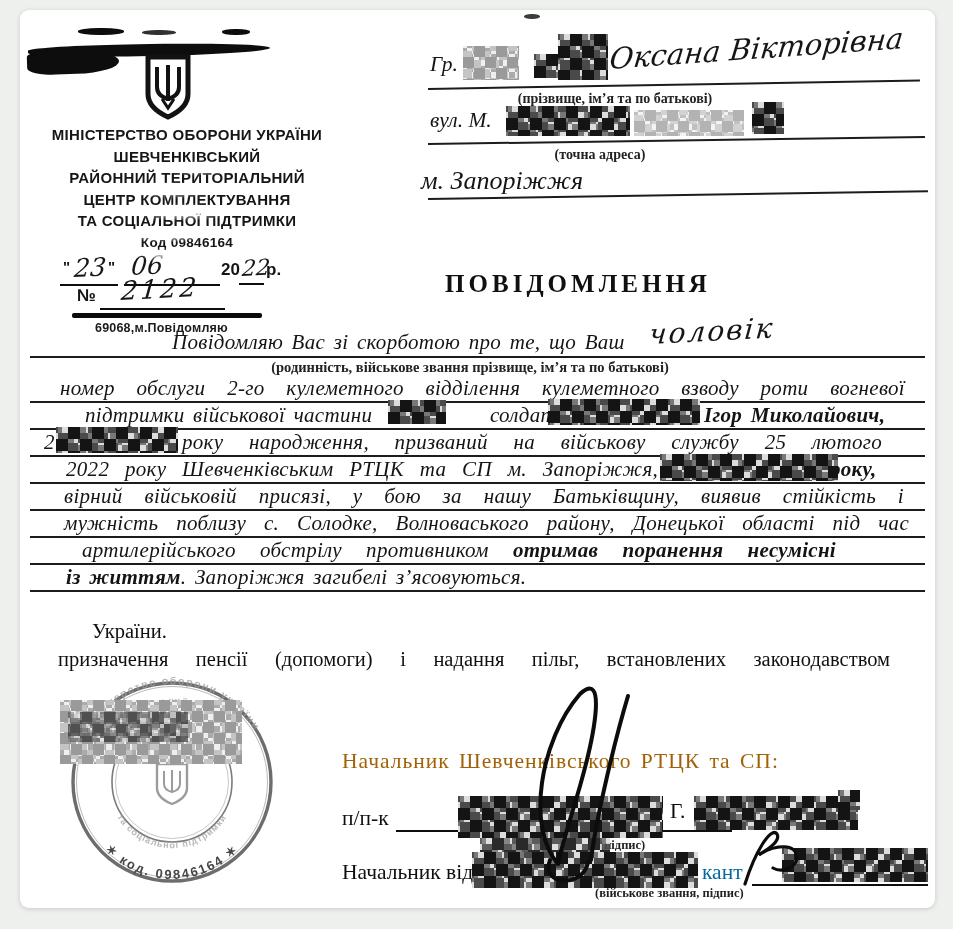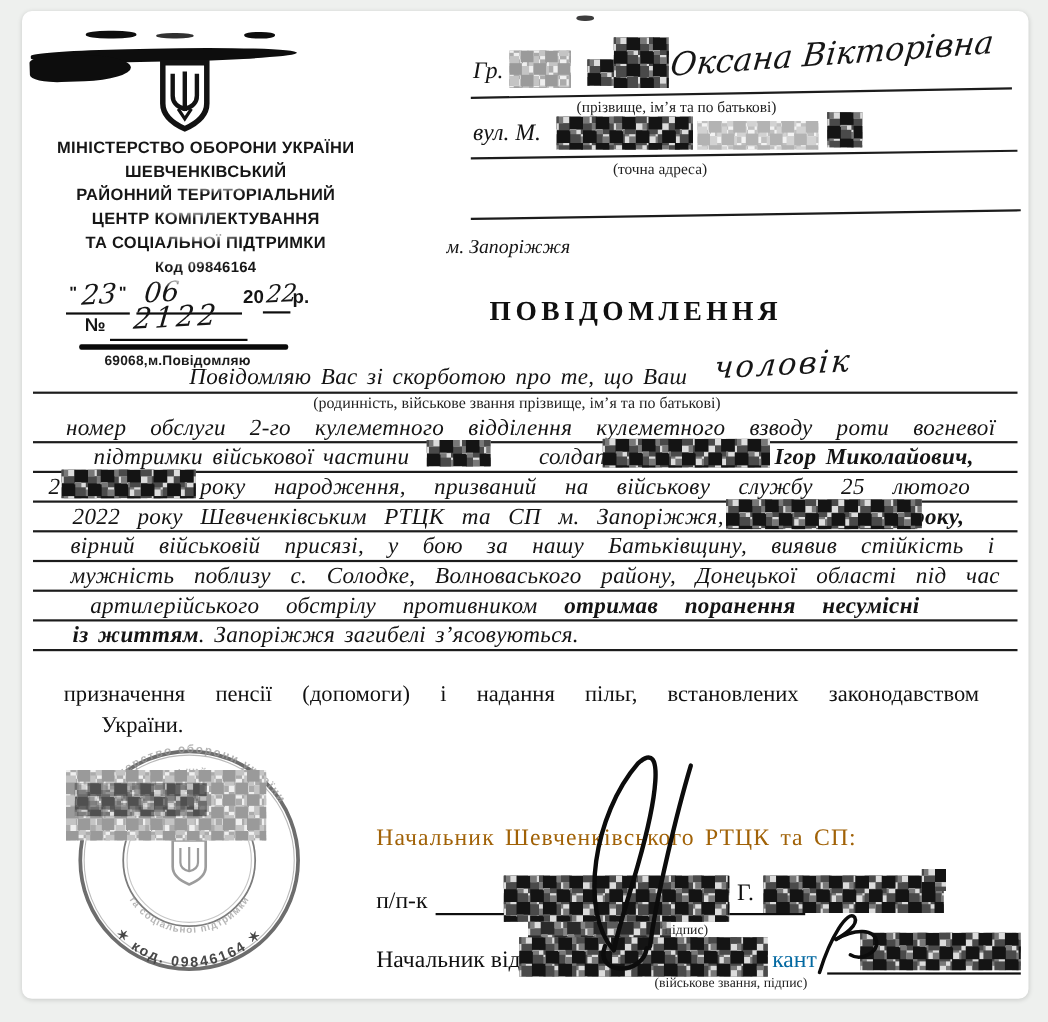--- a/index.html
+++ b/index.html
@@ -18,21 +18,21 @@
   .sans{font-family:"Liberation Sans", sans-serif;}
   .it{font-style:italic;}
   .b{font-weight:bold;}
   .lh{font-family:"Liberation Sans", sans-serif;font-weight:bold;font-size:15px;
       line-height:21.5px;text-align:center;color:#161616;letter-spacing:.3px;}
   .body-line{font-family:"Liberation Serif",serif;font-style:italic;font-size:21px;
       letter-spacing:.3px;word-spacing:3px;white-space:nowrap;color:#141414;}
   .jl{white-space:normal;text-align:justify;text-align-last:justify;}
   .rule{position:absolute;height:1.8px;background:#1c1c1c;}
   .rule2{position:absolute;height:2.4px;background:#0e0e0e;}
-  .cap{position:absolute;font-size:14px;color:#222;text-align:center;}
+  .cap{position:absolute;font-size:14px;color:#222;text-align:center;font-weight:bold;}
   .hand{font-family:"DejaVu Serif",serif;font-style:italic;color:#161616;
       transform:rotate(-3deg) skewX(-8deg);transform-origin:left bottom;white-space:nowrap;}
   .px{position:absolute;z-index:6;
     background:
       repeating-conic-gradient(#141414 0% 25%, transparent 0% 50%) 0 0/24px 24px,
       repeating-conic-gradient(#4a4a4a 0% 25%, transparent 0% 50%) 12px 6px/20px 20px,
       repeating-conic-gradient(#787878 0% 25%, #dcdcdc 0% 50%) 6px 0/12px 12px;}
   .pxl{position:absolute;z-index:6;
     background:
       repeating-conic-gradient(#9a9a9a 0% 25%, transparent 0% 50%) 0 0/22px 22px,
@@ -104,21 +104,21 @@
 <div class="rule" style="left:428px;top:88px;width:492px;transform:rotate(-1deg);transform-origin:left center;"></div>
 <div class="cap" style="left:450px;top:91px;width:330px;">(прізвище, ім’я та по батькові)</div>
 
 <div class="abs it" style="left:430px;top:108px;font-size:21.5px;">вул. М.</div>
 <div class="px" style="left:506px;top:106px;width:124px;height:30px;"></div>
 <div class="pxl" style="left:634px;top:110px;width:110px;height:26px;opacity:.75;"></div>
 <div class="px" style="left:752px;top:102px;width:32px;height:32px;"></div>
 <div class="rule" style="left:428px;top:143px;width:497px;transform:rotate(-.8deg);transform-origin:left center;"></div>
 <div class="cap" style="left:500px;top:147px;width:200px;">(точна адреса)</div>
 
-<div class="abs it" style="left:406px;top:166px;font-size:18px;margin-top:48px;">м. Запоріжжя</div>
+<div class="abs it" style="left:421px;top:166px;font-size:26px;">м. Запоріжжя</div>
 <div class="rule" style="left:428px;top:198px;width:500px;transform:rotate(-.9deg);transform-origin:left center;"></div>
 
 <div class="abs b" style="left:432px;top:270px;width:292px;text-align:center;font-size:25px;letter-spacing:4px;color:#101010;">ПОВІДОМЛЕННЯ</div>
 
 <div class="rule" style="left:30px;top:356px;width:895px;"></div>
 <div class="rule" style="left:30px;top:401px;width:895px;"></div>
 <div class="rule" style="left:30px;top:428px;width:895px;"></div>
 <div class="rule" style="left:30px;top:455px;width:895px;"></div>
 <div class="rule" style="left:30px;top:482px;width:895px;"></div>
 <div class="rule" style="left:30px;top:509px;width:895px;"></div>
@@ -150,22 +150,22 @@
 <div class="abs body-line jl" style="left:64px;top:511px;width:845px;">мужність поблизу с. Солодке, Волноваського району, Донецької області під час</div>
 
 <div class="abs body-line jl" style="left:66px;top:538px;width:754px;margin-left:16px;">
   <span>артилерійського обстрілу противником </span><span class="b">отримав поранення несумісні</span>
 </div>
 <div class="abs body-line" style="left:66px;top:565px;">
   <span class="b">із життям</span><span>. Запоріжжя загибелі з’ясовуються.</span>
 </div>
 
 <div class="abs" style="left:58px;top:618px;width:832px;font-size:20.5px;line-height:27.5px;color:#101010;z-index:7;">
+  <div style="margin-left:34px;">України.</div>
   <div style="text-align:justify;text-align-last:justify;">призначення пенсії (допомоги) і надання пільг, встановлених законодавством</div>
-  <div style="margin-left:34px;">України.</div>
 </div>
 
 <svg class="abs" style="left:56px;top:676px;" width="232" height="212" viewBox="0 0 232 212">
   <defs>
     <path id="arcTop" d="M 21,118 A 96,96 0 1 1 211,118"></path>
     <path id="arcTop2" d="M 43,120 A 75,75 0 1 1 189,120"></path>
     <path id="arcLow" d="M 54,124 A 64,64 0 0 0 178,124"></path>
     <path id="arcBot" d="M 26,130 A 92,92 0 0 0 206,130"></path>
   </defs>
   <circle cx="116" cy="106" r="99" fill="none" stroke="#6d6d6d" stroke-width="3.4"></circle>

